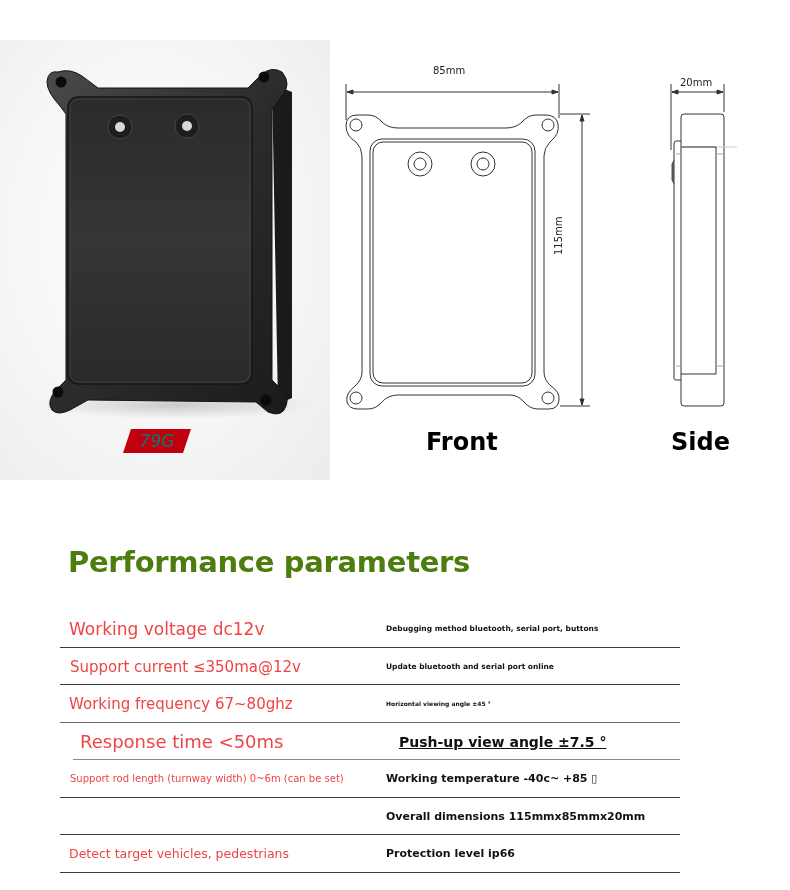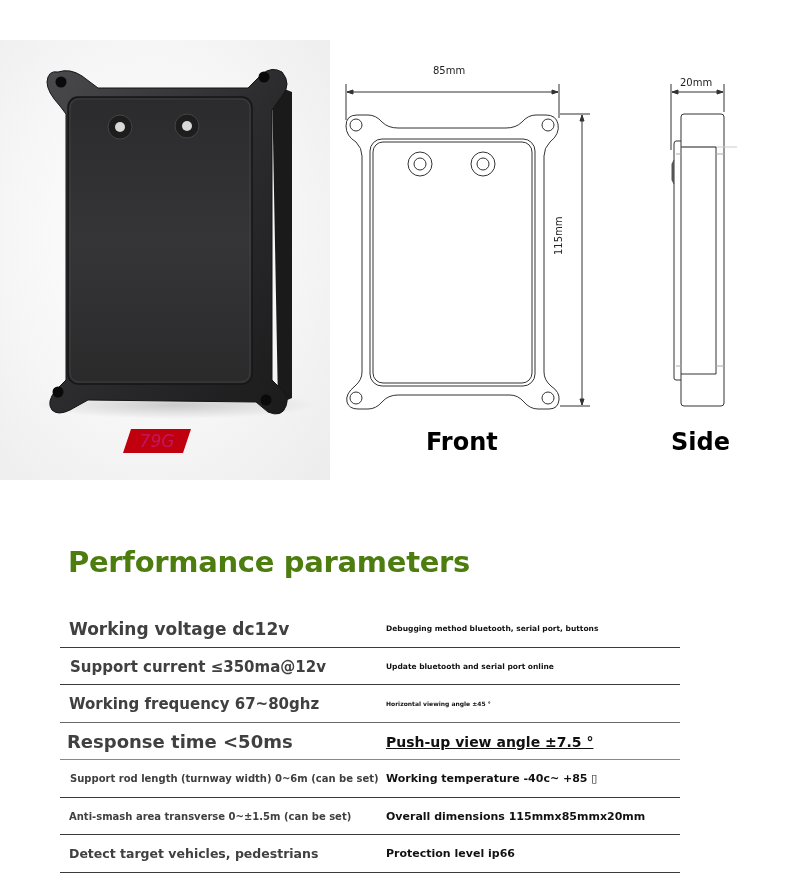--- a/index.html
+++ b/index.html
@@ -1,29 +1,29 @@
 <!DOCTYPE html>
 <html><head>
 <meta charset="utf-8">
 <style>
   html, body { margin: 0; padding: 0; background: #ffffff; }
   body { width: 790px; height: 890px; position: relative; overflow: hidden; font-family: "DejaVu Sans", sans-serif; color: #111; }
   .abs { position: absolute; }
   .product-bg { left: 0; top: 40px; width: 330px; height: 440px;
     background: radial-gradient(ellipse at 45% 45%, #ffffff 0%, #f6f6f6 55%, #ececec 100%); }
   .badge { left: 123px; top: 429px; width: 68px; height: 24px; }
-  .badge-text { left: 123px; top: 429px; width: 68px; height: 30px; line-height: 24px; text-align: center; color: #be185d; font-style: italic; font-size: 17px; font-family: "DejaVu Sans", sans-serif; }
+  .badge-text { left: 123px; top: 429px; width: 68px; height: 30px; line-height: 24px; text-align: center; color: #0f766e; font-style: italic; font-size: 17px; font-family: "DejaVu Sans", sans-serif; }
   .view-label { font-family: "DejaVu Sans", sans-serif; font-weight: bold; font-size: 24px; color: #000000; }
   .dim-label { font-family: "DejaVu Sans", sans-serif; font-size: 10px; color: #222; }
   .section-title { left: 68px; top: 545px; font-size: 29px; font-weight: bold; color: #4d7c0f; letter-spacing: -0.3px; }
   .params { left: 60px; top: 610px; width: 620px; }
   .row { position: relative; height: 36.5px; border-bottom: 1.6px solid #3a3a3a; }
   .row:nth-child(3) { border-bottom-color: #6a6a6a; }
-  .row:nth-child(4) { border-bottom-color: #888; }
-  .cell-l { position: absolute; left: 9px; top: 0; height: 36px; line-height: 38px; white-space: nowrap; font-weight: bold; color: #404040; }
+  .row:nth-child(4) { border-bottom-color: #888; margin-left: 13px; }
+  .cell-l { position: absolute; left: 9px; top: 0; height: 36px; line-height: 38px; white-space: nowrap; font-weight: normal; color: #ef4444; }
   .cell-r { position: absolute; left: 326px; top: 0; height: 36px; line-height: 38px; white-space: nowrap; font-weight: bold; color: #111; }
 </style>
 </head>
 <body>
 
 <div class="abs product-bg"></div>
 
 <svg class="abs" style="left:0;top:40px" width="330" height="400" viewBox="0 40 330 400">
   <defs>
     <linearGradient id="frameG" x1="0" y1="0" x2="1" y2="1">
@@ -137,20 +137,19 @@
   </div>
   <div class="row">
     <div class="cell-l" style="font-size:18px;left:7px;">Response time &lt;50ms</div>
     <div class="cell-r" style="font-size:14px;text-decoration:underline;">Push-up view angle ±7.5 °</div>
   </div>
   <div class="row">
     <div class="cell-l" style="font-size:10px;left:10px;">Support rod length (turnway width) 0~6m (can be set)</div>
     <div class="cell-r" style="font-size:11px;">Working temperature -40c~ +85 ▯</div>
   </div>
   <div class="row">
-    <div class="cell-l" style="font-size:10px;">Anti-smash area transverse 0~±1.5m (can be set)</div>
     <div class="cell-r" style="font-size:11px;">Overall dimensions 115mmx85mmx20mm</div>
   </div>
   <div class="row">
     <div class="cell-l" style="font-size:12.5px;">Detect target vehicles, pedestrians</div>
     <div class="cell-r" style="font-size:11px;">Protection level ip66</div>
   </div>
 </div>
 
 </body></html>

